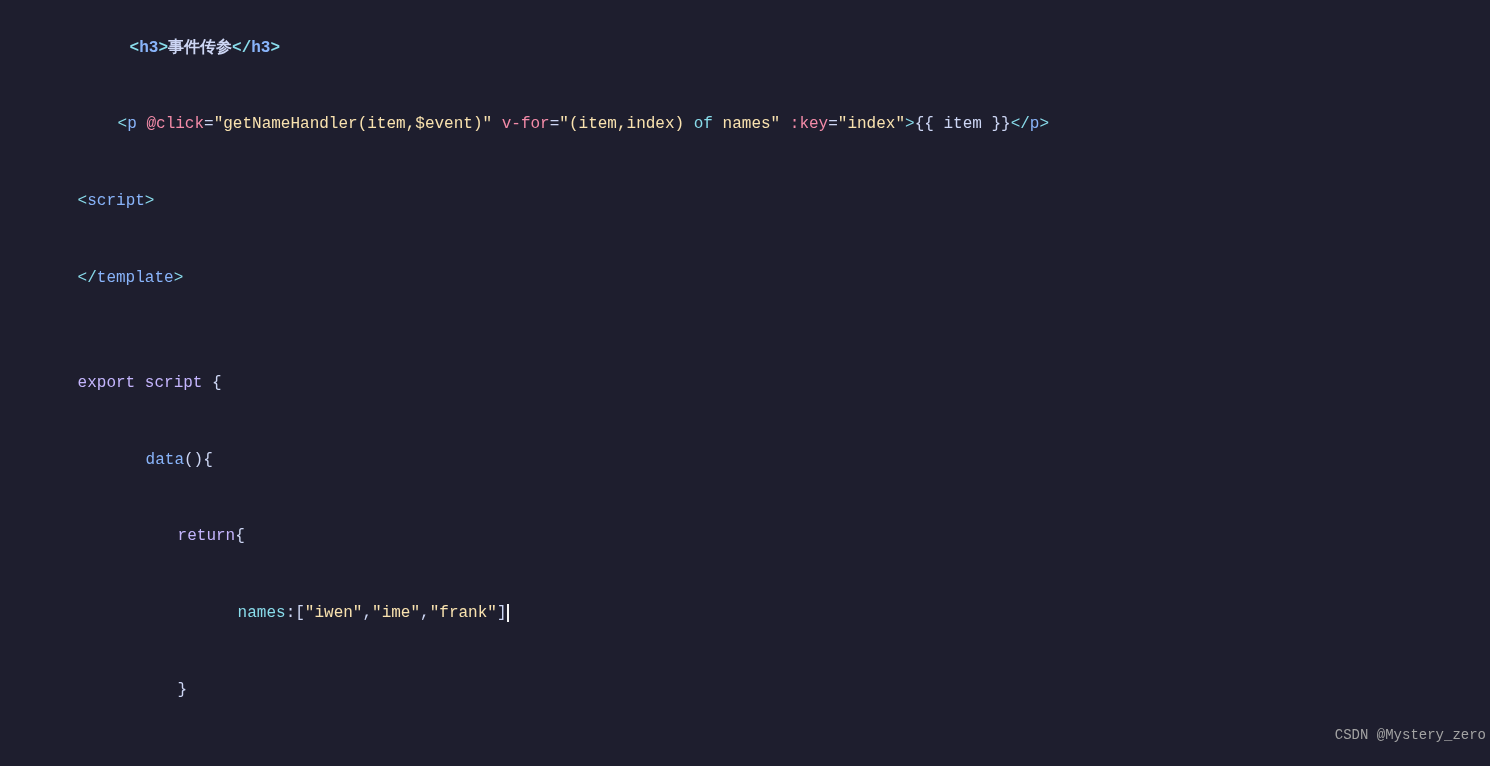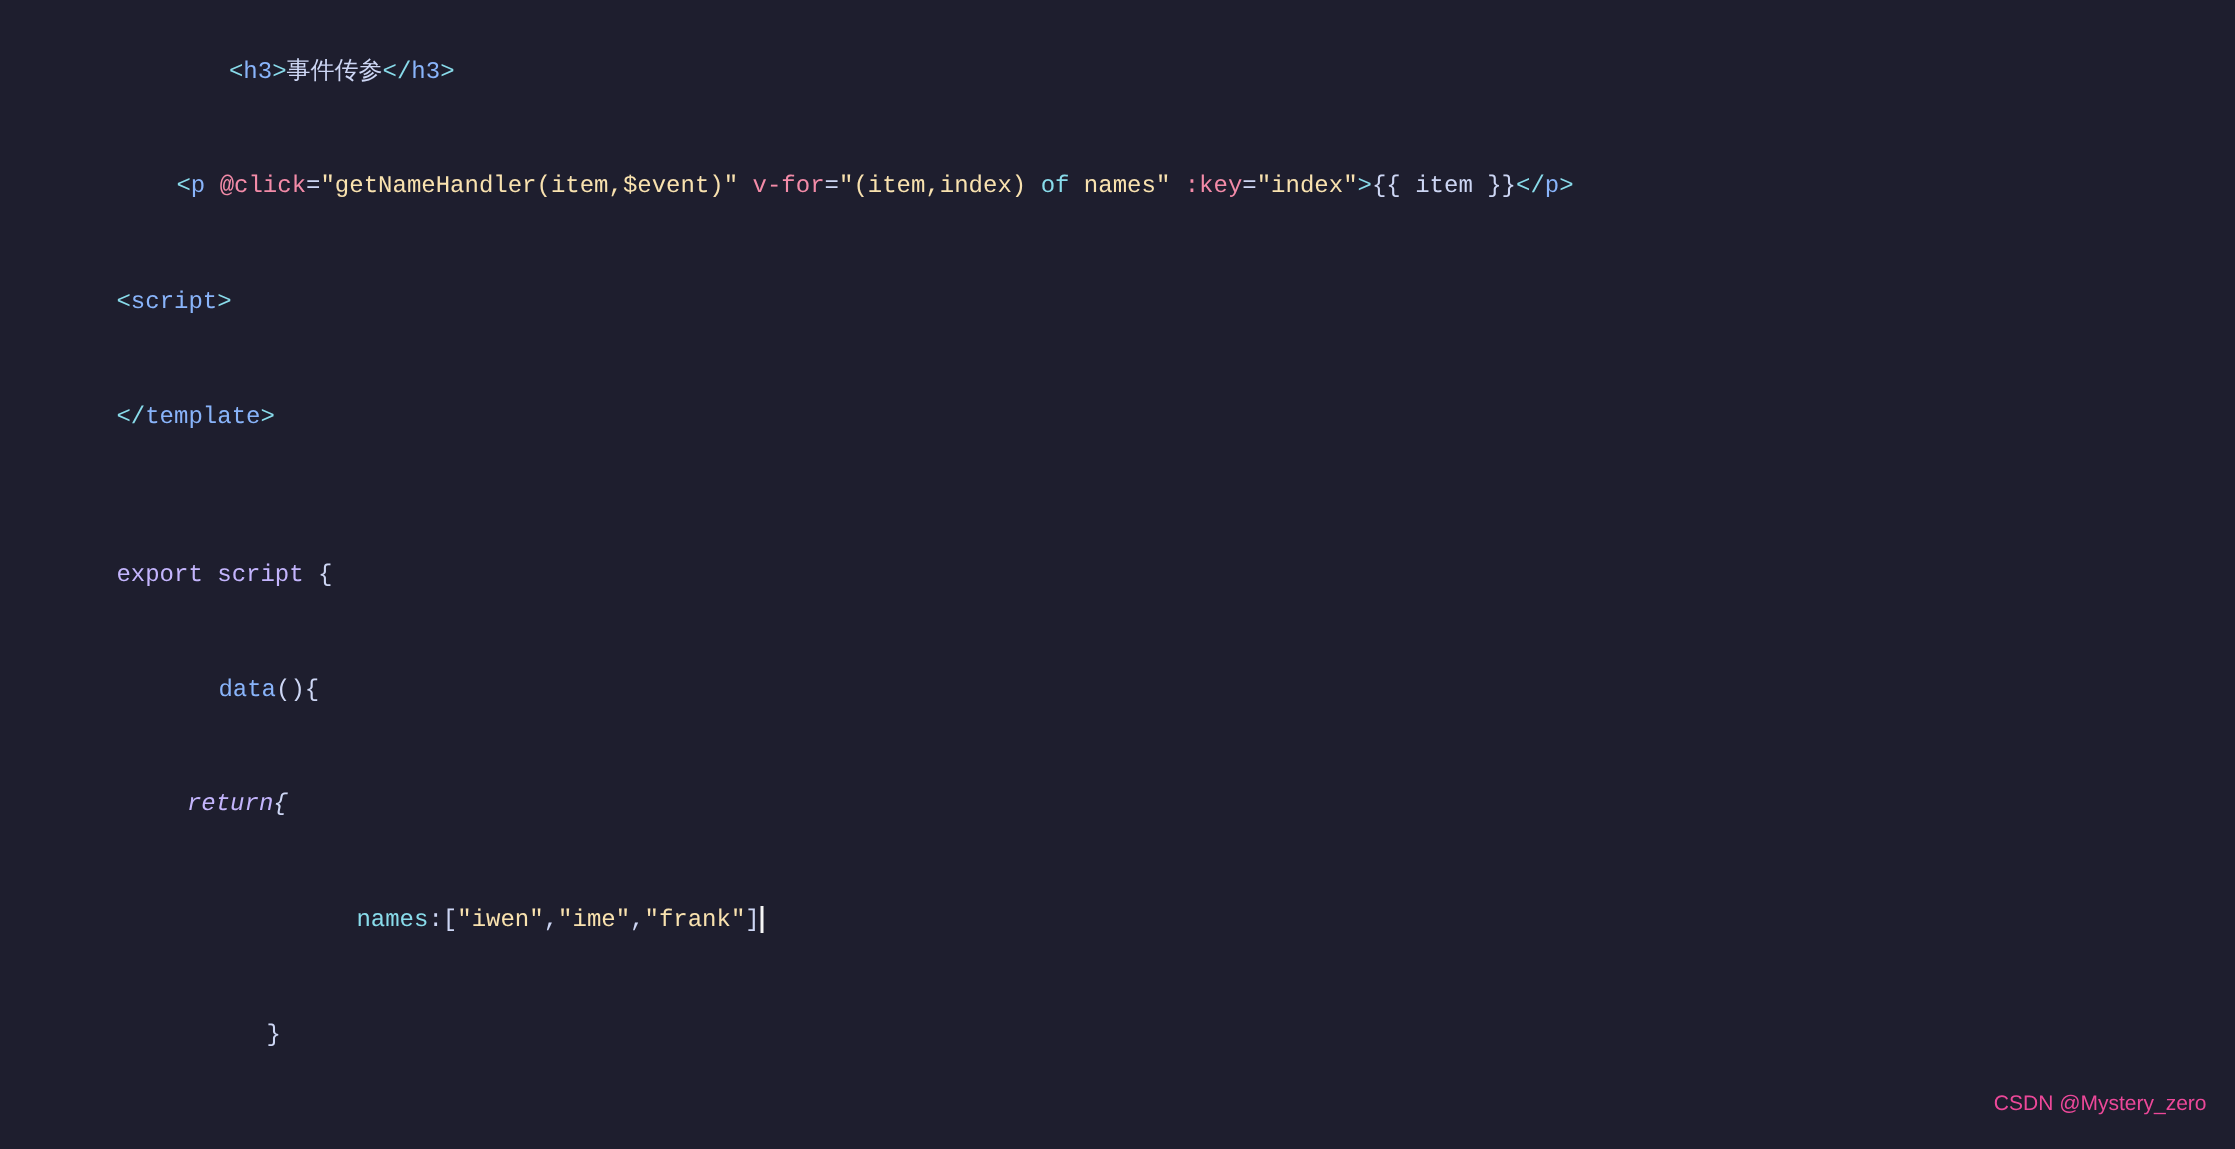--- a/index.html
+++ b/index.html
@@ -59,37 +59,37 @@
     }
 
     @keyframes blink {
       0%, 50% { opacity: 1; }
       51%, 100% { opacity: 0; }
     }
 
     .watermark {
       position: absolute;
       bottom: 20px;
-      right: 19px;
-      color: #ec4899;
+      right: 4px;
+      color: #a3a3a3;
       font-size: 14px;
-      font-family: Liberation Sans, sans-serif;
+      font-family: Liberation Mono, monospace;
     }
 
     .line-content {
       display: inline;
     }
   </style>
 </head>
 <body>
 
 <div class="code-container">
 
 
-  <div class="code-line" style="padding-left: 95px;">
+  <div class="code-line" style="padding-left: 72px; font-weight: bold;">
     <span class="line-content">
       <span class="tag-bracket">&lt;</span><span class="tag">h3</span><span class="tag-bracket">&gt;</span><span class="chinese">事件传参</span><span class="tag-bracket">&lt;/</span><span class="tag">h3</span><span class="tag-bracket">&gt;</span>
     </span>
   </div>
 
   <div class="code-line" style="padding-left: 60px;">
     <span class="line-content">
       <span class="tag-bracket">&lt;</span><span class="tag">p </span><span class="pink">@click</span><span class="white">=</span><span class="yellow">"getNameHandler(item,$event)"</span><span class="white"> </span><span class="pink">v-for</span><span class="white">=</span><span class="yellow">"(item,index)</span><span class="white"> </span><span class="cyan">of</span><span class="white"> </span><span class="yellow">names"</span><span class="white"> </span><span class="pink">:key</span><span class="white">=</span><span class="yellow">"index"</span><span class="tag-bracket">&gt;</span><span class="white">{{ item }}</span><span class="tag-bracket">&lt;/</span><span class="tag">p</span><span class="tag-bracket">&gt;</span>
     </span>
   </div>
@@ -113,21 +113,21 @@
       <span class="purple">export</span><span class="white"> </span><span class="purple">script</span><span class="white"> {</span>
     </span>
   </div>
 
   <div class="code-line" style="padding-left: 88px;">
     <span class="line-content">
       <span class="blue">data</span><span class="white">(){</span>
     </span>
   </div>
 
-  <div class="code-line" style="padding-left: 67px; font-style: italic;">
+  <div class="code-line" style="padding-left: 120px;">
     <span class="line-content">
       <span class="purple">return</span><span class="white">{</span>
     </span>
   </div>
 
   <div class="code-line" style="padding-left: 180px;">
     <span class="line-content">
       <span class="cyan">names</span><span class="white">:[</span><span class="yellow">"iwen"</span><span class="white">,</span><span class="yellow">"ime"</span><span class="white">,</span><span class="yellow">"frank"</span><span class="white">]</span><span class="cursor"></span>
     </span>
   </div>

